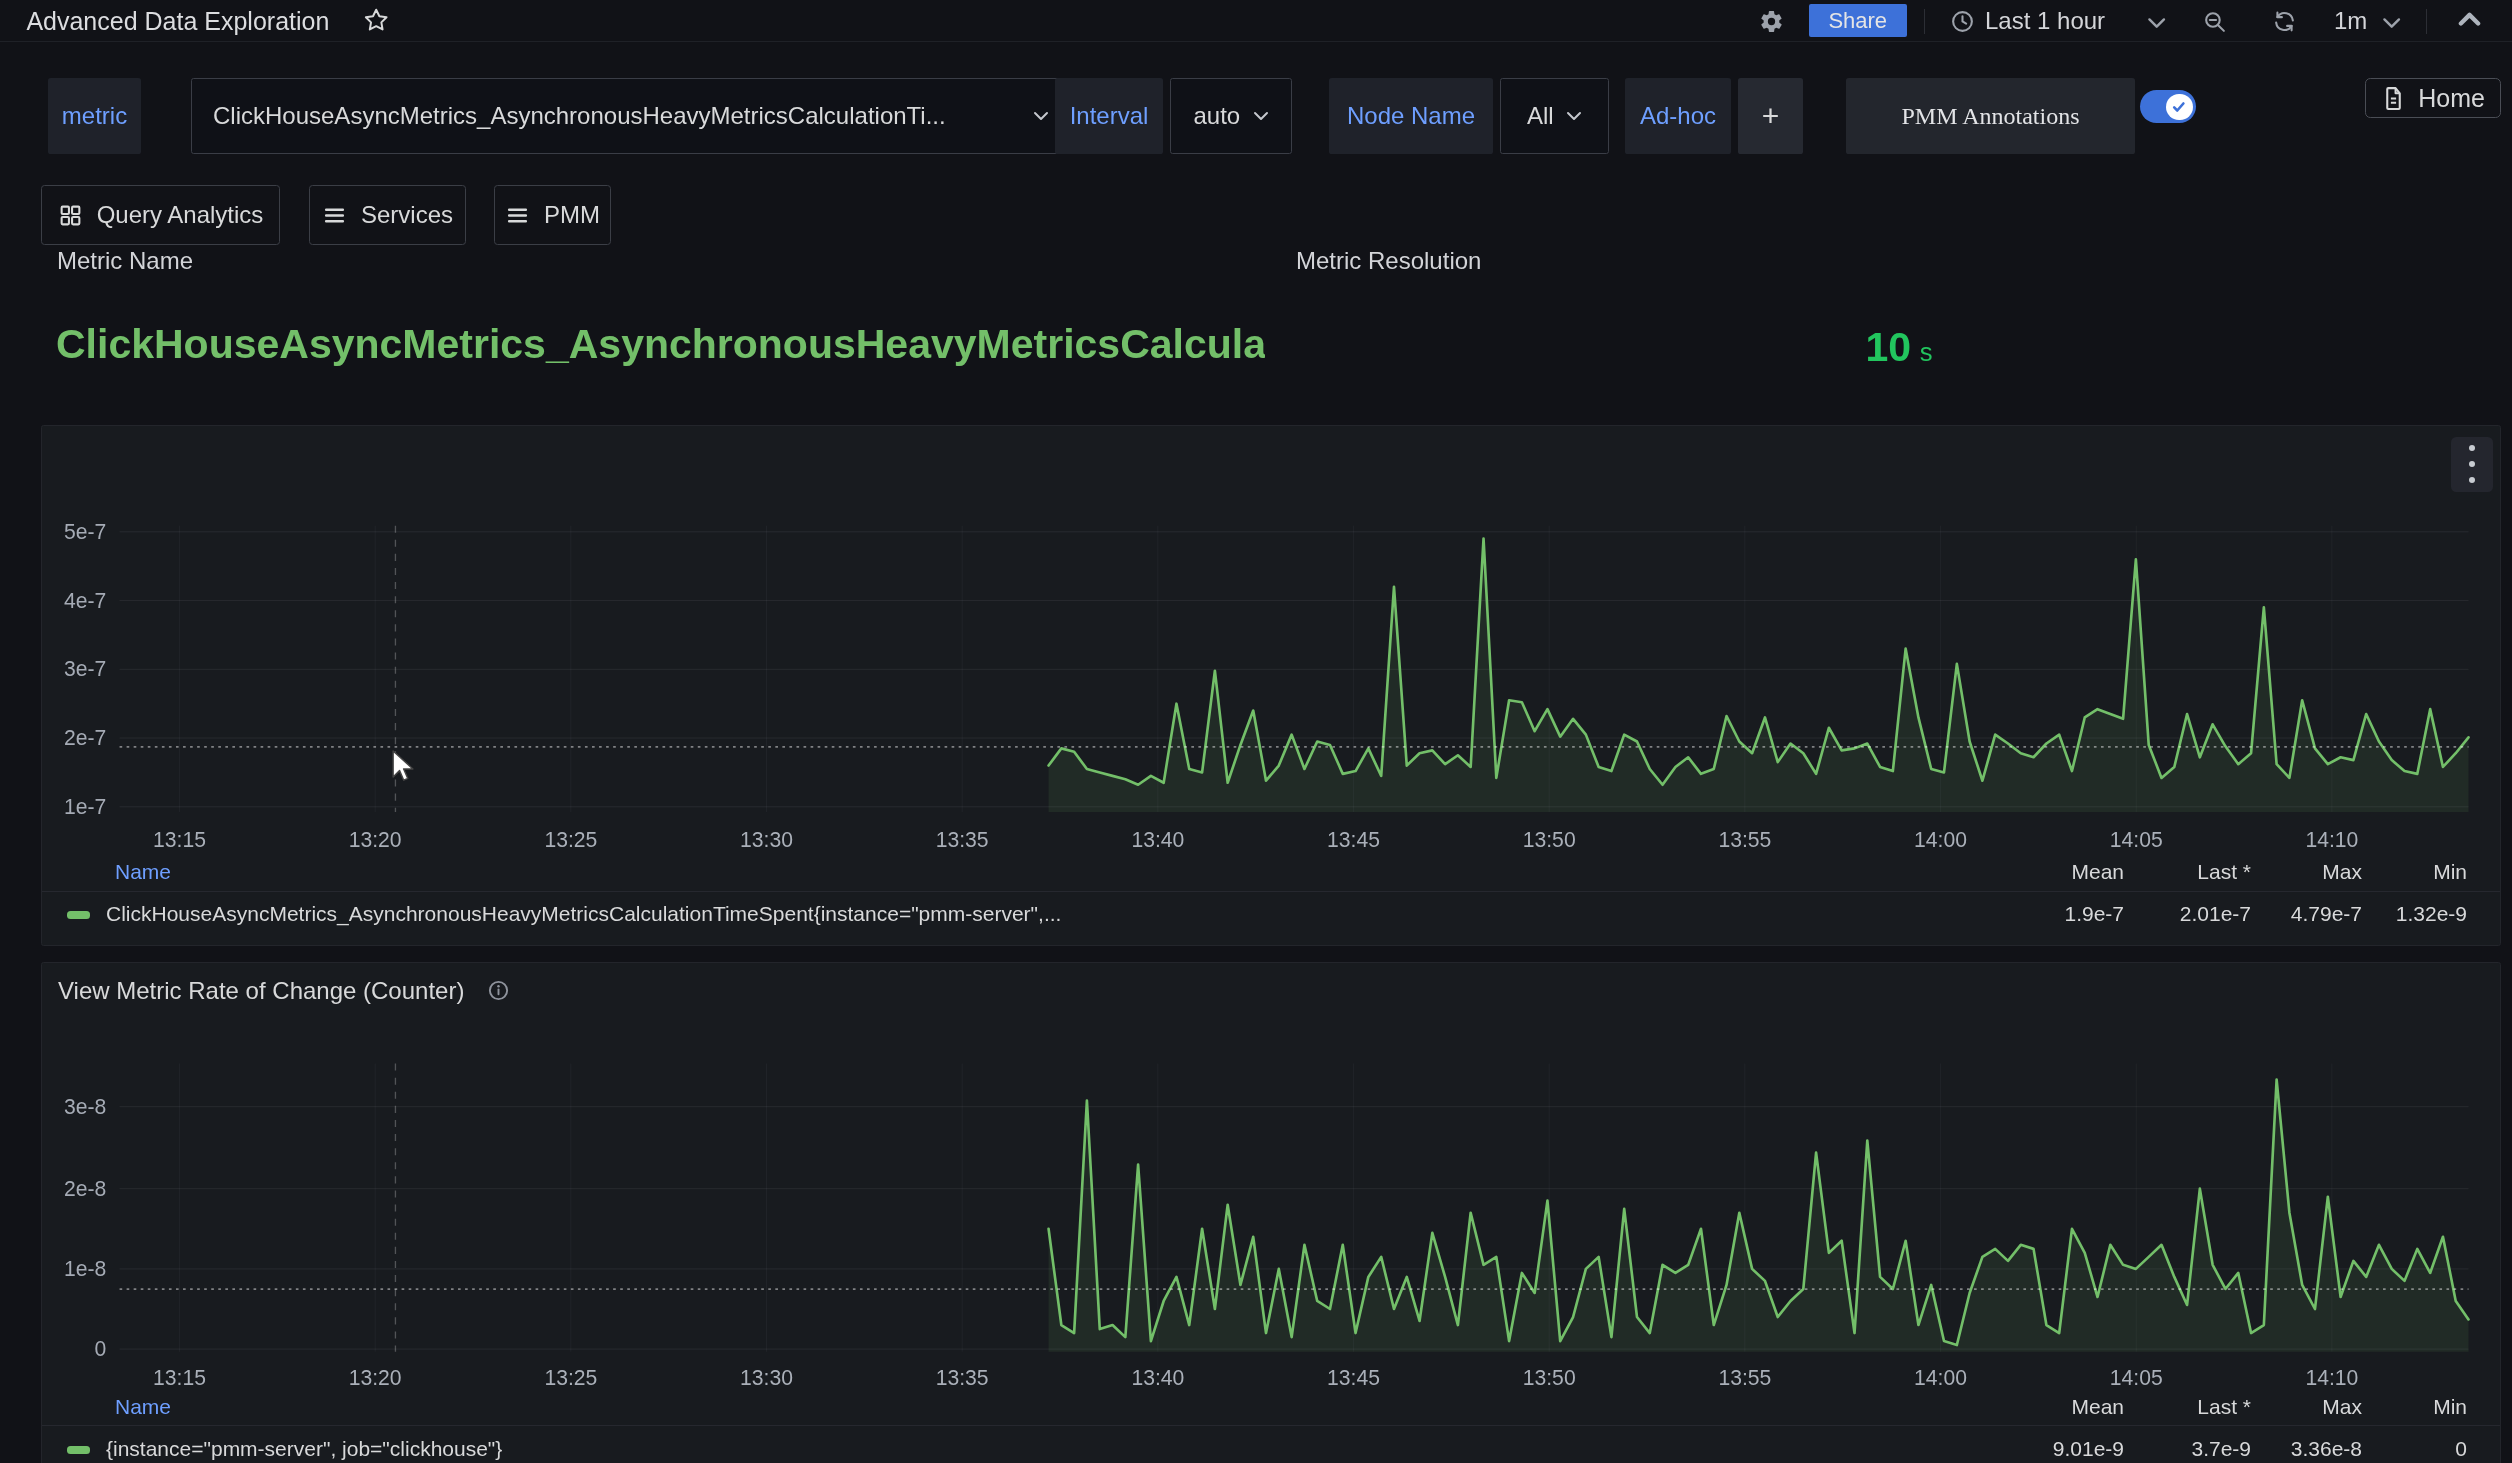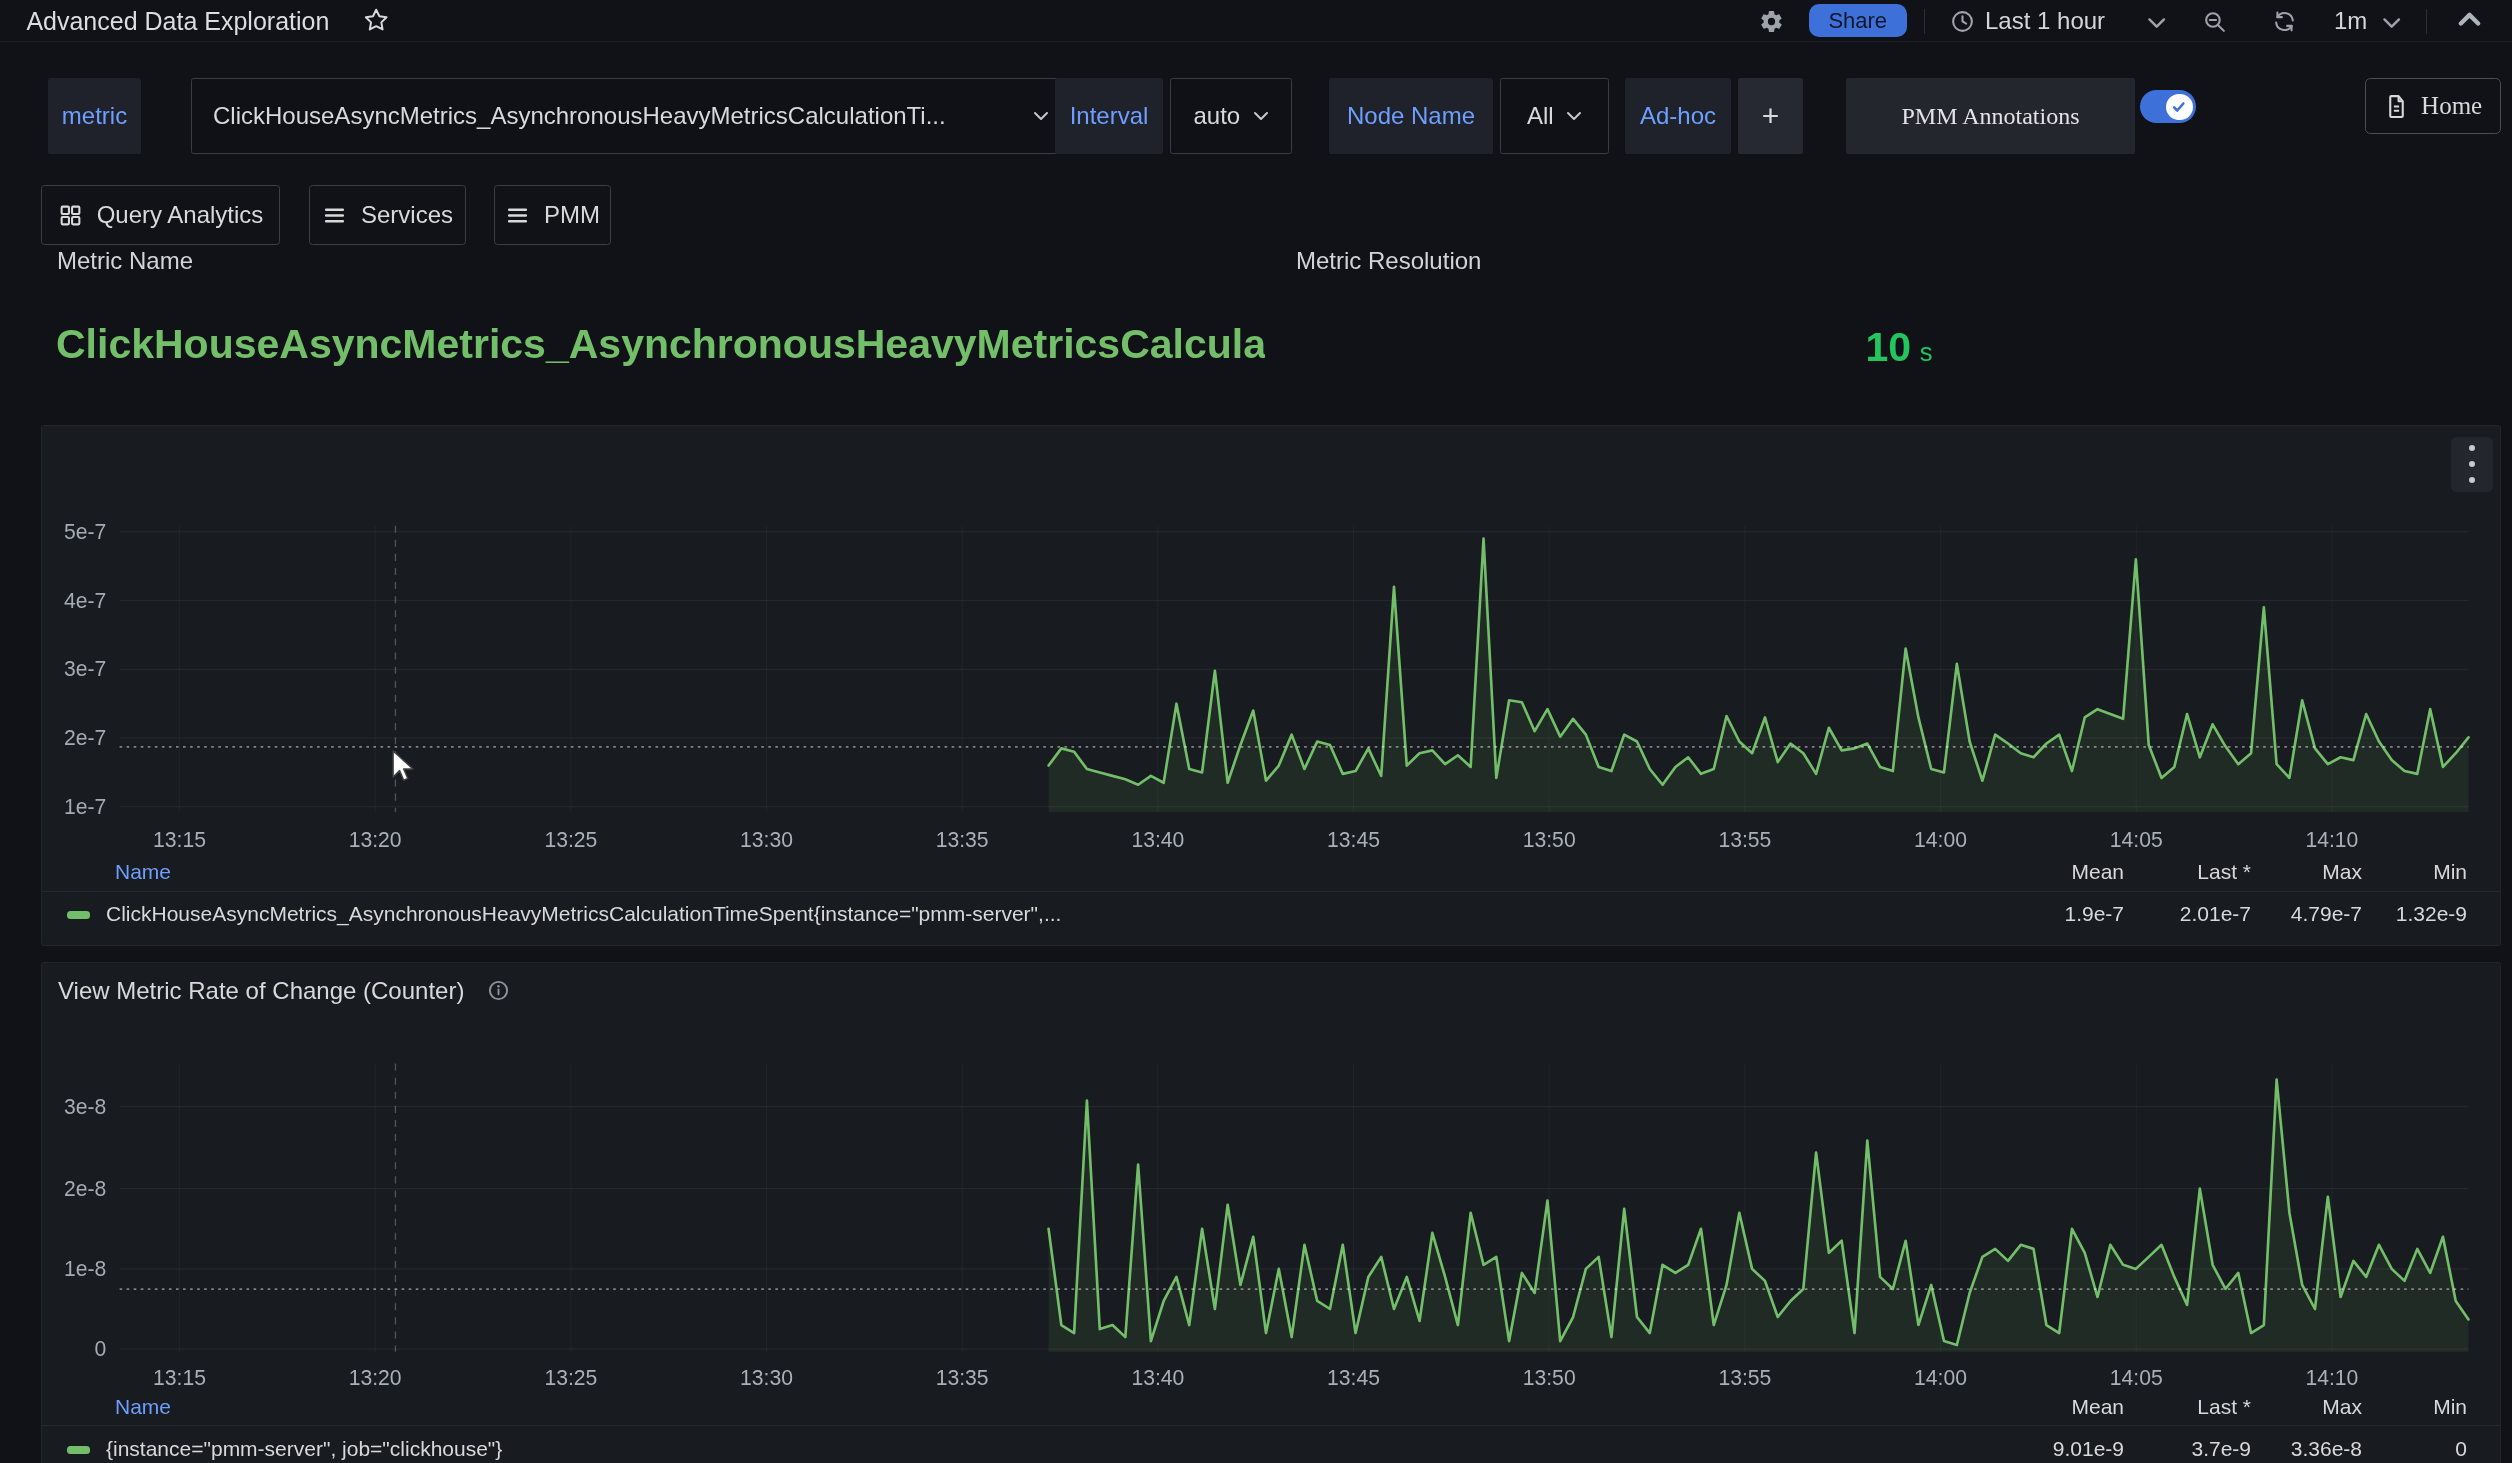--- a/index.html
+++ b/index.html
@@ -13,21 +13,21 @@
   svg { display:block; }
 
   
   .topbar { position:absolute; left:0; top:0; width:2512px; height:42px;
             background:#111217; border-bottom:0.9px solid #1f2127; z-index:5; }
   .tb-title { position:absolute; left:26.4px; top:0; line-height:42px; font-size:25px; color:#dcdde0; }
   .tb-ic { position:absolute; top:8.8px; width:25px; height:25px; color:#9da2ab; }
   .tb-star { left:363px; top:7px; width:26.4px; height:26.4px; }
   .tb-gear { left:1759px; }
   .share-btn { position:absolute; left:1809px; top:4.4px; height:33px; padding:0 19.4px;
-               background:#3d71d9; color:#0f172a; border:none; border-radius:10px;
+               background:#3d71d9; color:#e5e5e5; border:none; border-radius:2px;
                font-size:22px; font-weight:500; font-family:inherit; line-height:33px; }
   .tb-div { position:absolute; top:8.8px; width:0.9px; height:25px; background:#2c2e35; }
   .tb-clock { left:1950px; }
   .tb-time { position:absolute; left:1985px; top:0; line-height:42px; font-size:24px; color:#d4d5d9; }
   .tb-chev { position:absolute; width:19.4px; height:12.3px; color:#9da2ab; }
   .tb-zoomout { left:2202px; }
   .tb-refresh { left:2272px; }
   .tb-interval { position:absolute; left:2334px; top:0; line-height:42px; font-size:24px; color:#d4d5d9; }
   .tb-up { position:absolute; left:2458px; top:11.5px; width:23px; height:17.6px; color:#aeb4bd; }
 
@@ -41,23 +41,23 @@
   .metric-dd { justify-content:flex-start; padding:8px 21px;margin-left:44px; }
   .metric-dd .dd-text { flex:1; }
   .plus-btn { background:#262931; color:#d8d9da; font-size:30px; font-weight:300; }
   .annot-box { background:#23262d; color:#e3e4e7;font-family:Liberation Serif, serif; }
   .toggle { position:absolute; left:2140px; top:90px; width:56px; height:33px;
             background:#3d71d9; border-radius:16.7px; }
   .toggle .knob { position:absolute; right:3.5px; top:3.5px; width:26.4px; height:26.4px;
                   background:#fff; border-radius:50%;
                   display:flex; align-items:center; justify-content:center; }
   .toggle .knob svg { width:14px; height:14px; color:#3d71d9; }
-  .home-btn { position:absolute; left:2365px; top:78px; width:136px; height:56px;
+  .home-btn { position:absolute; left:2365px; top:78px; width:136px; height:40px;
               border:0.9px solid #4a4d55; border-radius:5.3px; background:transparent;
-              color:#d8d9da; font-size:25px; font-family:Liberation Serif, serif;
+              color:#d8d9da; font-size:25px; font-family:Liberation Sans, sans-serif;
               display:flex; align-items:center; justify-content:center; gap:12.3px; }
   .home-btn svg { width:25px; height:25px; }
 
   .nav-btn { position:absolute; top:157px; height:60px; border:0.9px solid #3b3e46;
              border-radius:3.5px; background:transparent; color:#d8d9da; font-size:24px;
              font-family:inherit; display:flex; align-items:center; justify-content:center; gap:14px;margin-top:28px; }
   .nav-btn svg { width:25px; height:25px; }
 
   
   .sec-label { position:absolute; font-size:24px; font-weight:500; color:#d3d4d8; }

